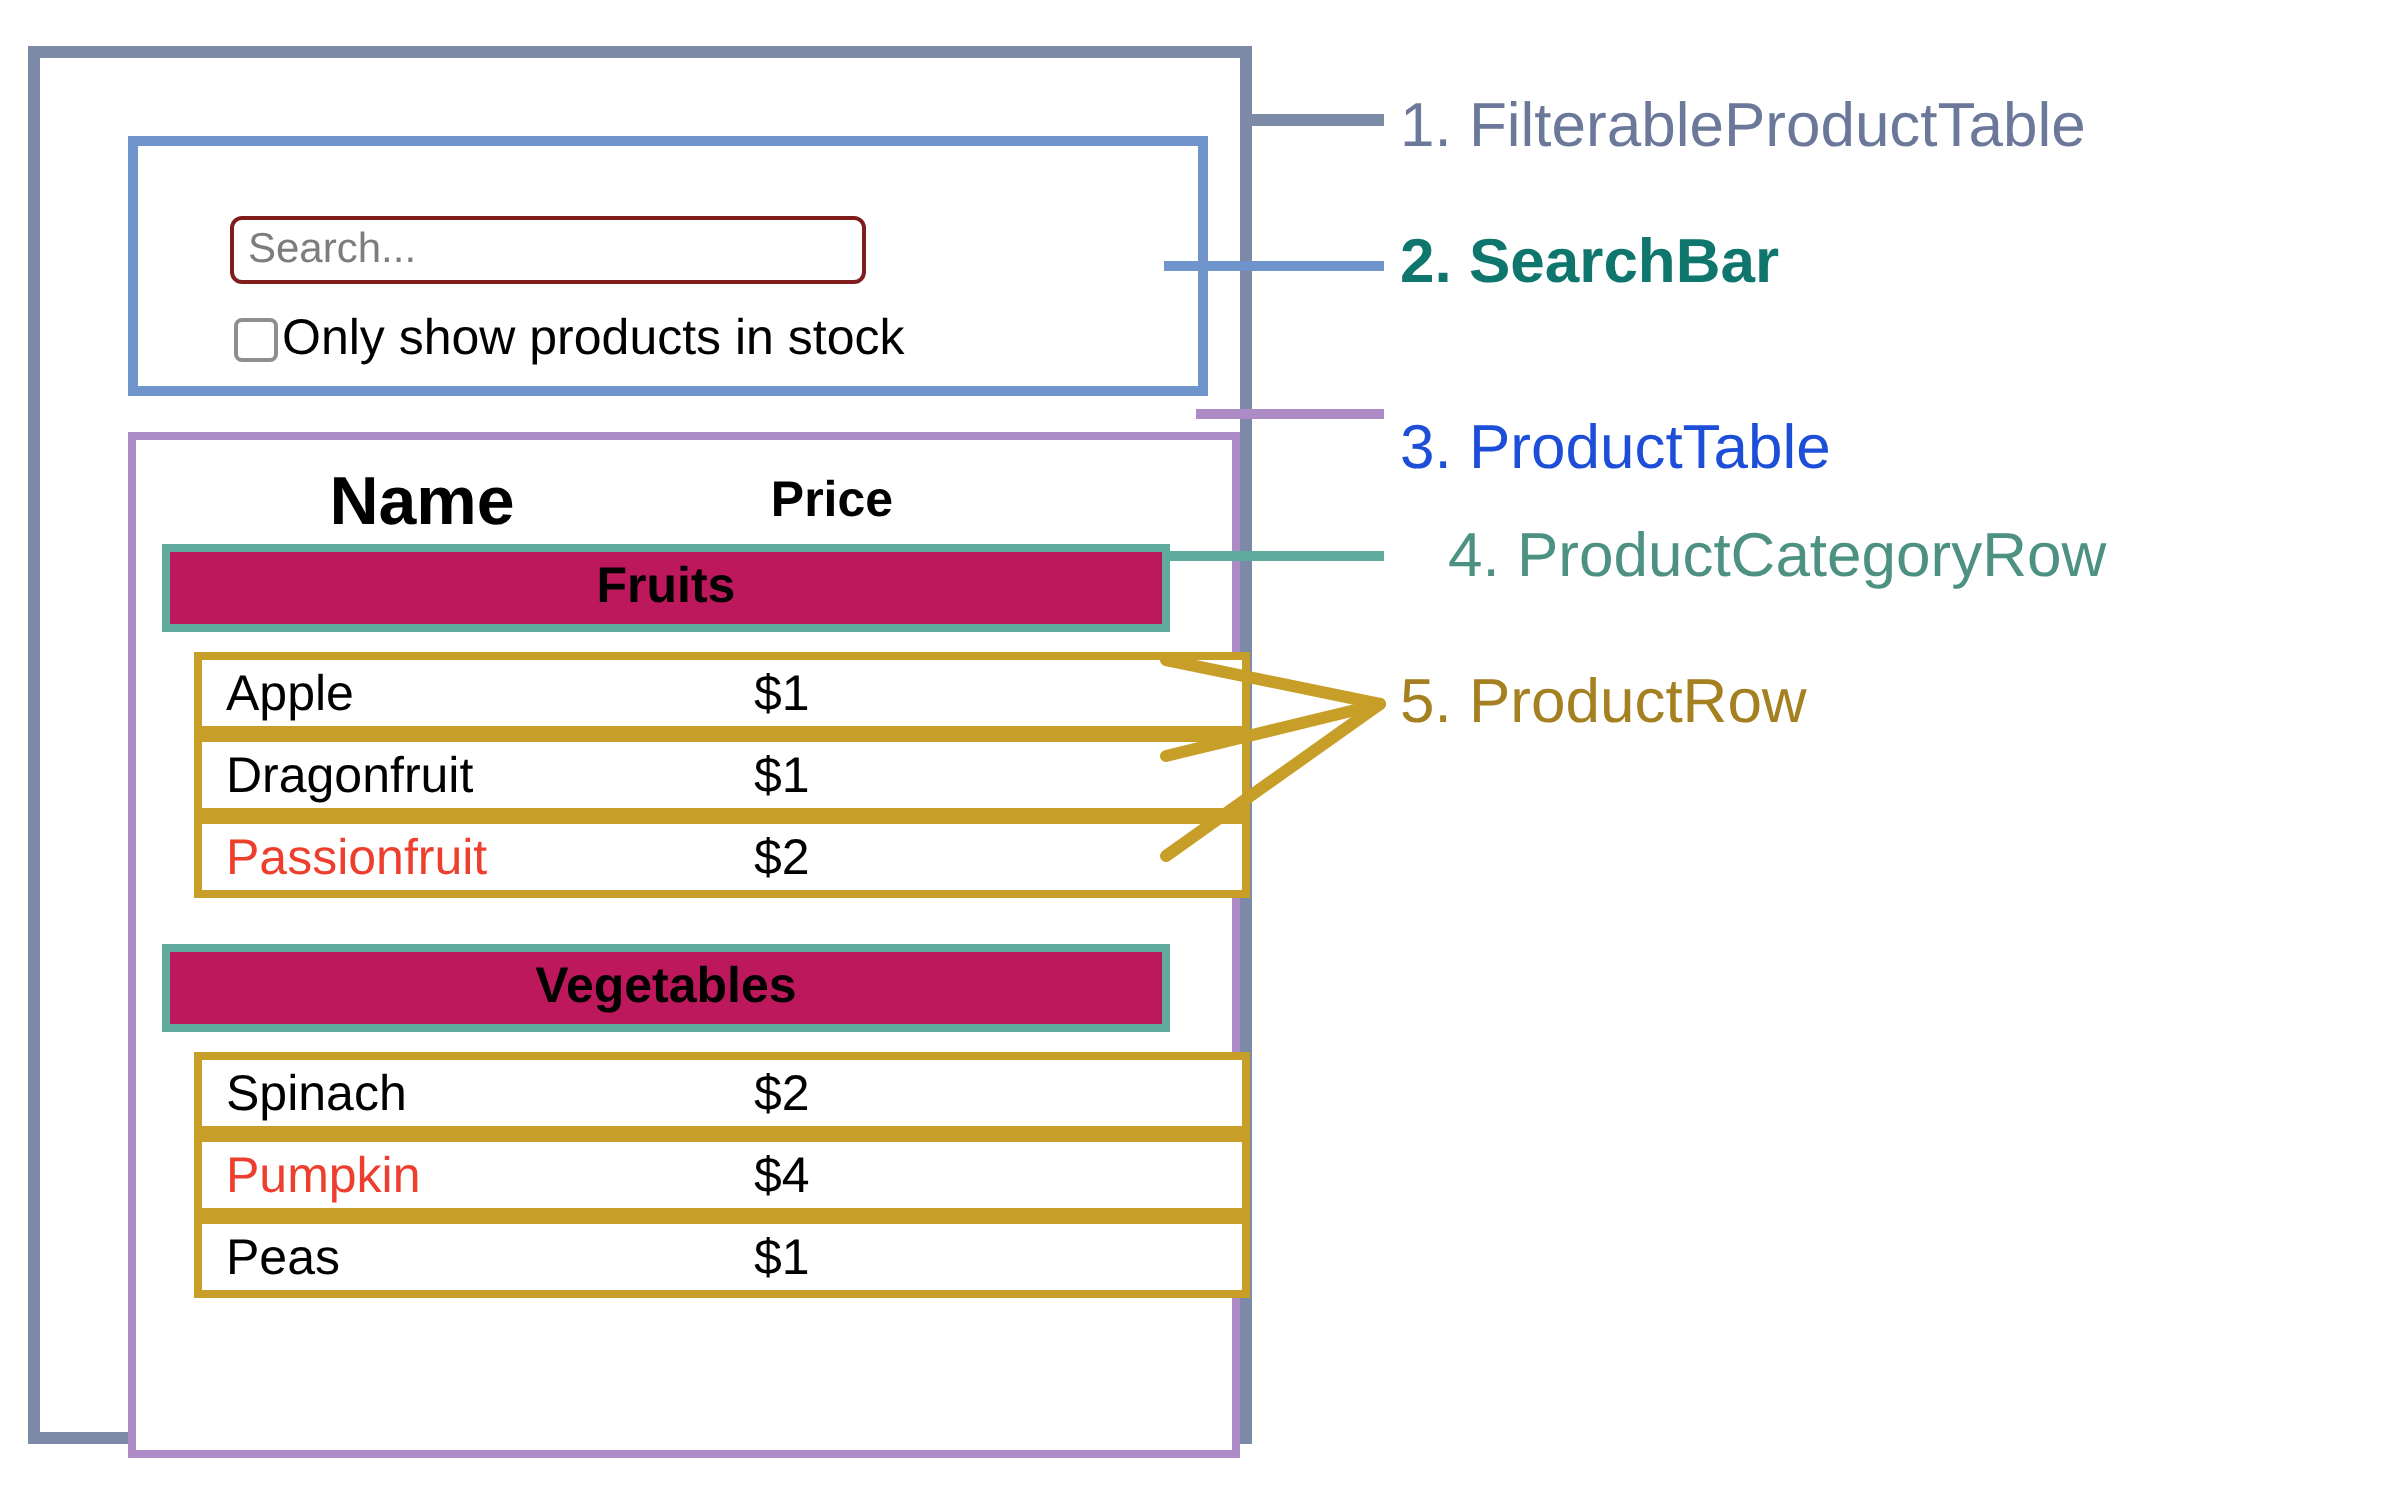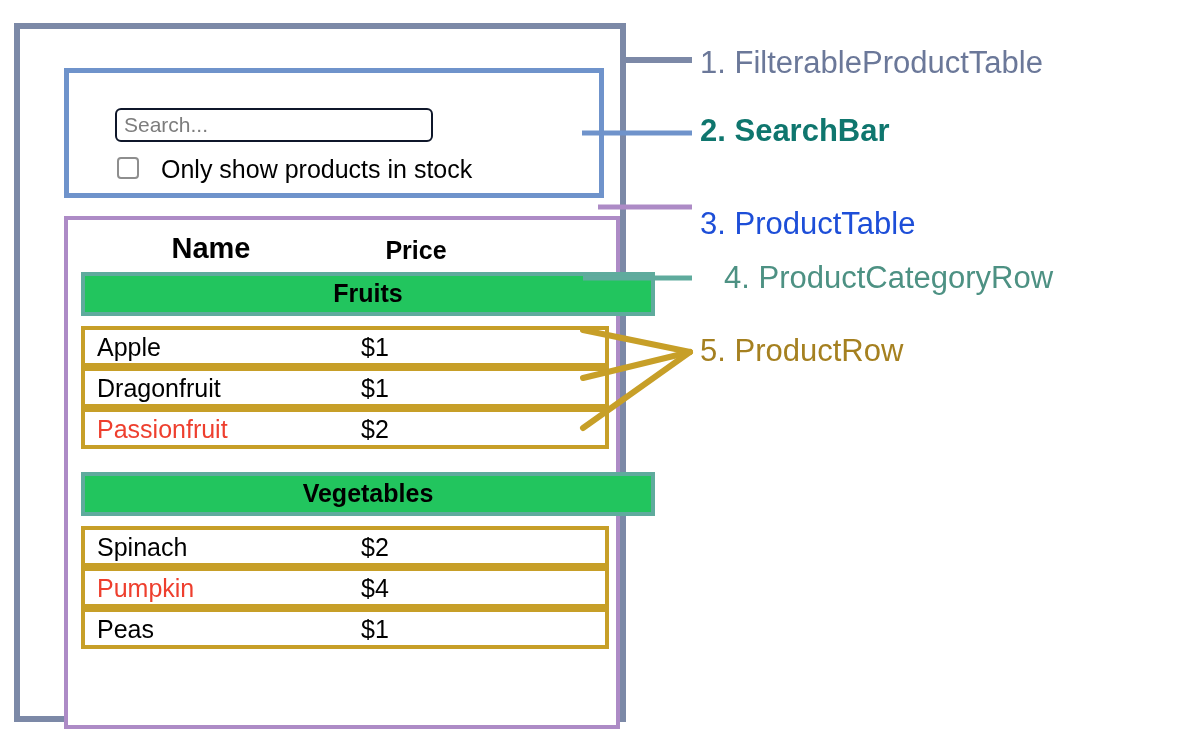--- a/index.html
+++ b/index.html
@@ -47,38 +47,39 @@
     background: #ffffff;
   }
 
   .search-input {
     position: absolute;
     left: 46px;
     top: 35px;
     width: 318px;
     height: 34px;
     box-sizing: border-box;
-    border: 2px solid #0f172a;
+    border: 2px solid #7f1d1d;
     border-radius: 6px;
     background: #ffffff;
     font-family: "Liberation Sans", sans-serif;
     font-size: 21px;
     color: #7d7d7d;
     padding: 0 7px;
     line-height: 30px;
     white-space: nowrap;
     overflow: hidden;
   }
 
   .checkbox-row {
     position: absolute;
     left: 48px;
     top: 84px;
     display: flex;
-    gap: 22px;
+    align-items: center;
+    gap: 2px;
   }
   .checkbox-box {
     width: 22px;
     height: 22px;
     box-sizing: border-box;
     border: 2px solid #8e8e8e;
     border-radius: 4px;
     background: #ffffff;
     flex: 0 0 auto;
   }
@@ -112,43 +113,43 @@
   .header-row {
     position: relative;
     height: 45px;
   }
   .header-name {
     position: absolute;
     left: 41px;
     top: 5px;
     width: 178px;
     text-align: center;
-    font-size: 29px;
+    font-size: 34px;
     font-weight: bold;
     color: #000;
   }
   .header-price {
     position: absolute;
     left: 276px;
     top: 9px;
     width: 118px;
     text-align: center;
     font-size: 25px;
     font-weight: bold;
     color: #000;
   }
 
   
   .category-row {
     position: relative;
     box-sizing: border-box;
-    width: 574px;
+    width: 504px;
     height: 44px;
     border: 4px solid #5fab9d;
-    background: #22c55e;
+    background: #be185d;
     display: flex;
     align-items: center;
     justify-content: center;
   }
   .category-row .cat-label {
     font-size: 25px;
     font-weight: bold;
     color: #000;
     line-height: 1;
     margin-top: -1px;
@@ -177,21 +178,21 @@
   }
   .product-row .p-price {
     position: absolute;
     left: 276px;
     top: 4px;
     font-size: 25px;
     color: #000;
     line-height: 1.1;
   }
 
-  .rows-group { position: relative; }
+  .rows-group { position: relative; margin-left: 16px; }
   .spacer-10 { height: 10px; }
   .spacer-23 { height: 23px; }
 
   
   #connectors {
     position: absolute;
     left: 0; top: 0;
     width: 1200px;
     height: 744px;
     pointer-events: none;

